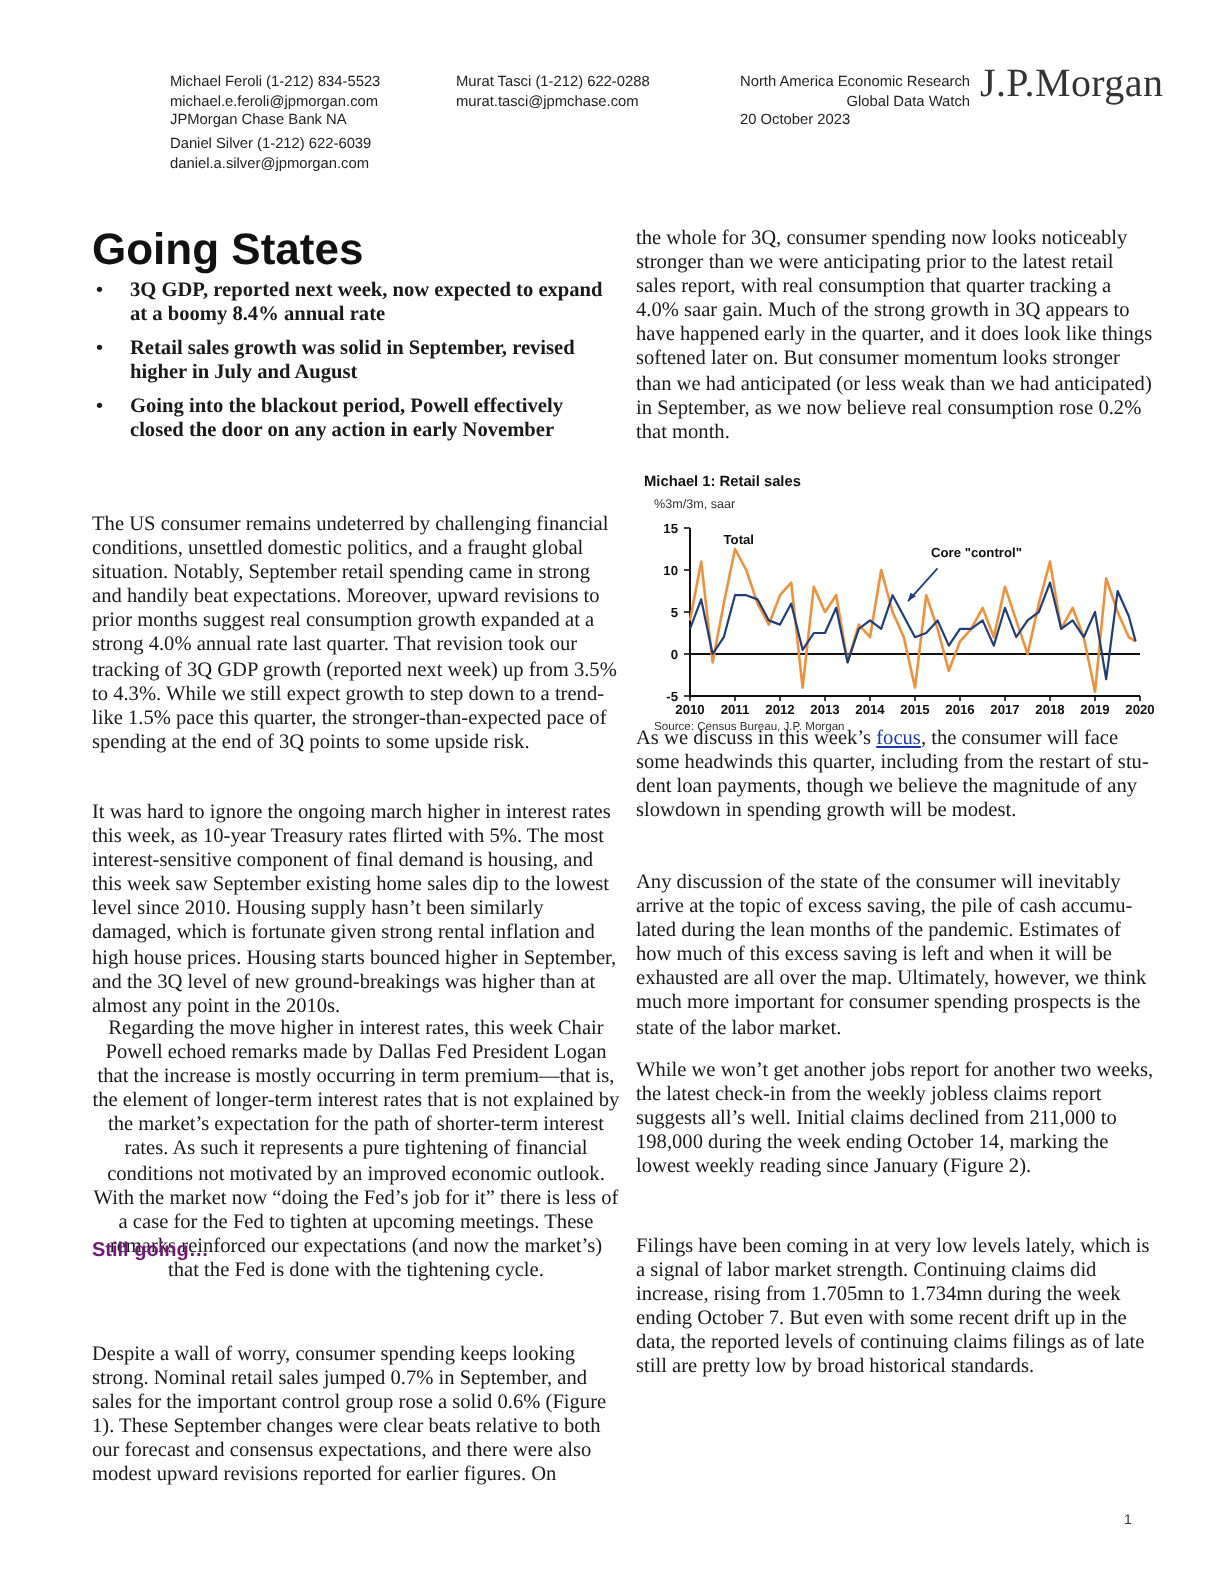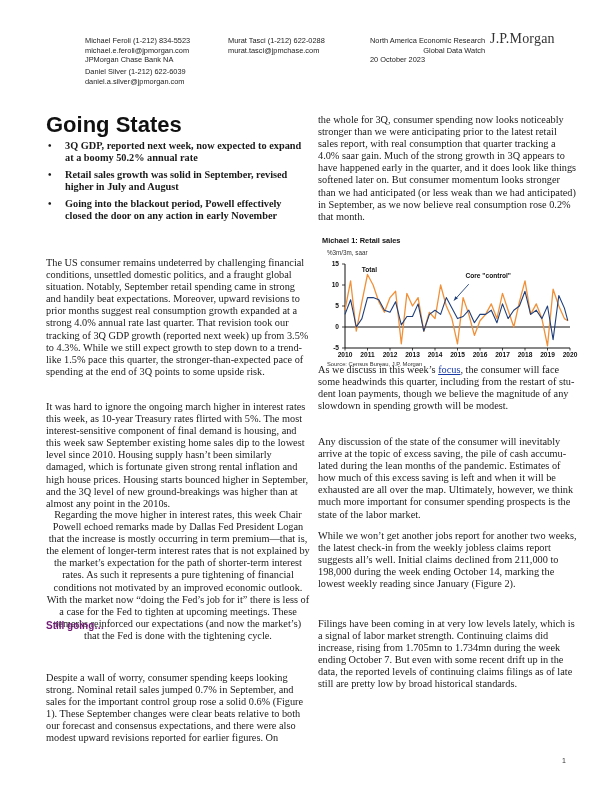--- a/index.html
+++ b/index.html
@@ -6,21 +6,21 @@
   body { width: 612px; height: 792px; position: relative; overflow: hidden; color: #1a1a1a; }
 
   
   .hdr { position: absolute; font-family: "Liberation Sans", sans-serif; font-size: 7.4px; line-height: 9.6px; color: #222; }
   .hdr div { white-space: nowrap; padding-left: 36px; }
   #hdr-a1 { left: 49px; top: 36px; }
   #hdr-a2 { left: 49px; top: 67px; }
   #hdr-b  { left: 192px; top: 36px; }
   #hdr-c  { left: 334px; top: 36px; }
   #hdr-c .bold { font-weight: normal; text-align: right; }
-  #logo { position: absolute; left: 490px; top: 31px; font-family: "Liberation Serif", serif; font-size: 14px; color: #333; letter-spacing: 0.2px; }
+  #logo { position: absolute; left: 490px; top: 31px; font-family: "Liberation Serif", serif; font-size: 20px; color: #333; letter-spacing: 0.2px; }
 
   
   #title { position: absolute; left: 46px; top: 112px; font-family: "Liberation Sans", sans-serif; font-weight: bold; font-size: 22px; color: #111; }
   #bullets { position: absolute; left: 48px; top: 140px; width: 258px; margin: 0; padding: 0; list-style: none; }
   #bullets li { position: relative; padding-left: 17px; font-family: "Liberation Serif", serif; font-weight: bold; font-size: 10.3px; line-height: 12px; margin-bottom: 5px; color: #1a1a1a; }
   #bullets li::before { content: "\2022"; position: absolute; left: 0; top: 0; font-size: 10px; }
 
   .para { position: absolute; font-family: "Liberation Serif", serif; font-size: 10.3px; line-height: 12.1px; color: #1a1a1a; margin: 0; text-align: left; }
   #p1 { left: 46px; top: 257px; width: 264px; }
   #p2 { left: 46px; top: 401px; width: 264px; }
@@ -62,21 +62,21 @@
 </div>
 <div id="hdr-c" class="hdr">
   <div class="bold">North America Economic Research</div>
   <div class="bold">Global Data Watch</div>
   <div>20 October 2023</div>
 </div>
 <div id="logo">J.P.Morgan</div>
 
 <div id="title">Going States</div>
 <ul id="bullets">
-  <li>3Q GDP, reported next week, now expected to expand at a boomy 50.2% annual rate</li>
+  <li>3Q GDP, reported next week, now expected to expand at a boomy 8.4% annual rate</li>
   <li>Retail sales growth was solid in September, revised higher in July and August</li>
   <li>Going into the blackout period, Powell effectively closed the door on any action in early November</li>
 </ul>
 <p id="p1" class="para">The US consumer remains undeterred by challenging finan­cial conditions, unsettled domestic politics, and a fraught global situation. Notably, September retail spending came in strong and handily beat expectations. Moreover, upward revi­sions to prior months suggest real consumption growth expanded at a strong 4.0% annual rate last quarter. That revi­sion took our tracking of 3Q GDP growth (reported next week) up from 3.5% to 4.3%. While we still expect growth to step down to a trend-like 1.5% pace this quarter, the stronger-than-expected pace of spending at the end of 3Q points to some upside risk.</p>
 <p id="p2" class="para">It was hard to ignore the ongoing march higher in interest rates this week, as 10-year Treasury rates flirted with 5%. The most interest-sensitive component of final demand is housing, and this week saw September existing home sales dip to the lowest level since 2010. Housing supply hasn’t been similarly damaged, which is fortunate given strong rental inflation and high house prices. Housing starts bounced higher in Septem­ber, and the 3Q level of new ground-breakings was higher than at almost any point in the 2010s.</p>
 <p id="p3" class="para">Regarding the move higher in interest rates, this week Chair Powell echoed remarks made by Dallas Fed President Logan that the increase is mostly occurring in term premium—that is, the element of longer-term interest rates that is not explained by the market’s expectation for the path of shorter-term interest rates. As such it represents a pure tightening of financial conditions not motivated by an improved economic outlook. With the market now “doing the Fed’s job for it” there is less of a case for the Fed to tighten at upcoming meet­ings. These remarks reinforced our expectations (and now the market’s) that the Fed is done with the tightening cycle.</p>
 <div id="sub1">Still going…</div>
 <p id="p4" class="para">Despite a wall of worry, consumer spending keeps looking strong. Nominal retail sales jumped 0.7% in September, and sales for the important control group rose a solid 0.6% (Fig­ure 1). These September changes were clear beats relative to both our forecast and consensus expectations, and there were also modest upward revisions reported for earlier figures. On</p>
 
 <p id="p5" class="para">the whole for 3Q, consumer spending now looks noticeably stronger than we were anticipating prior to the latest retail sales report, with real consumption that quarter tracking a 4.0% saar gain. Much of the strong growth in 3Q appears to have happened early in the quarter, and it does look like things softened later on. But consumer momentum looks stronger than we had anticipated (or less weak than we had anticipated) in September, as we now believe real consump­tion rose 0.2% that month.</p>

